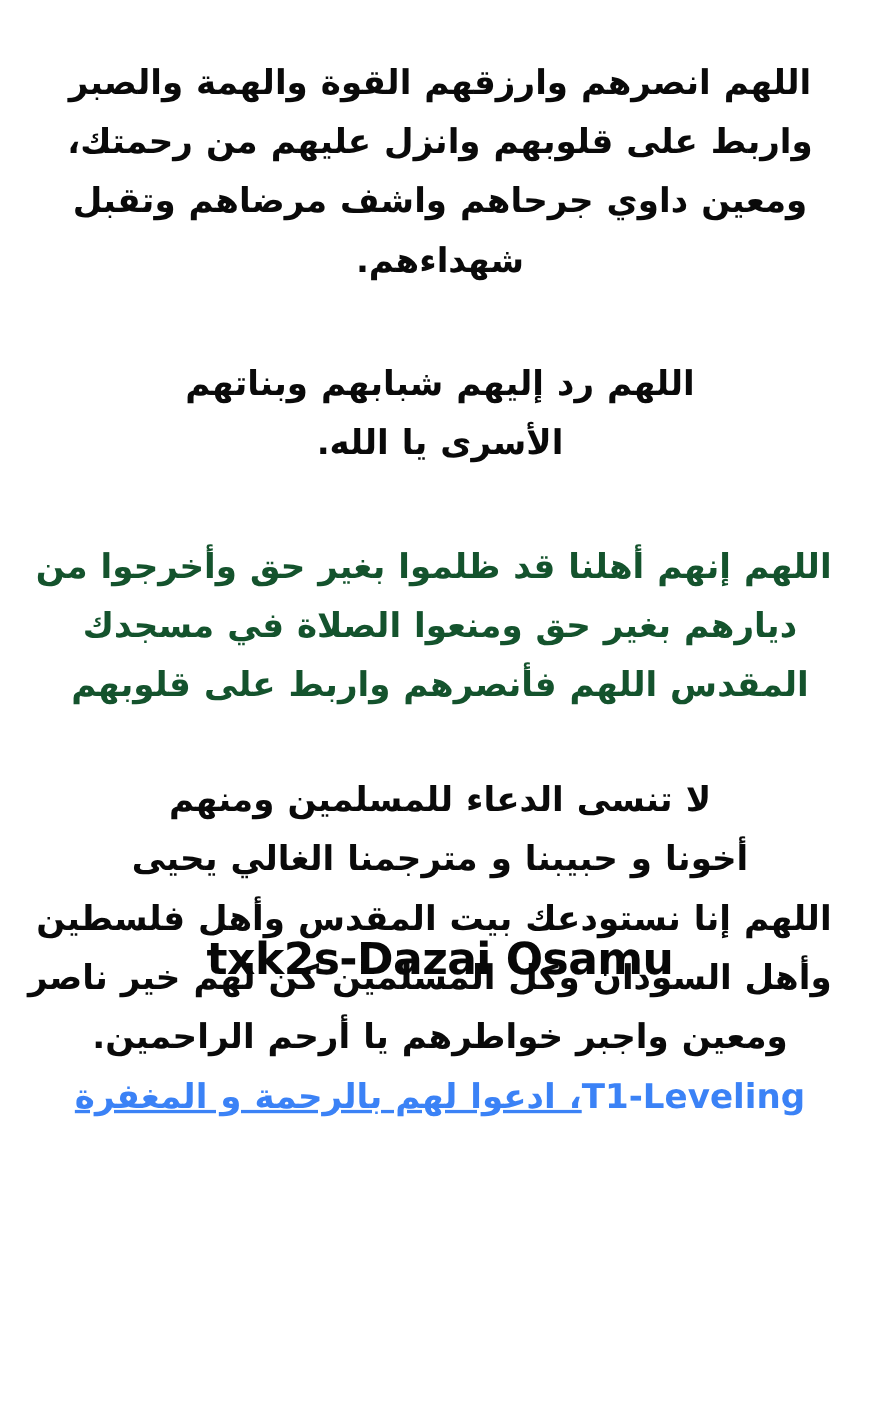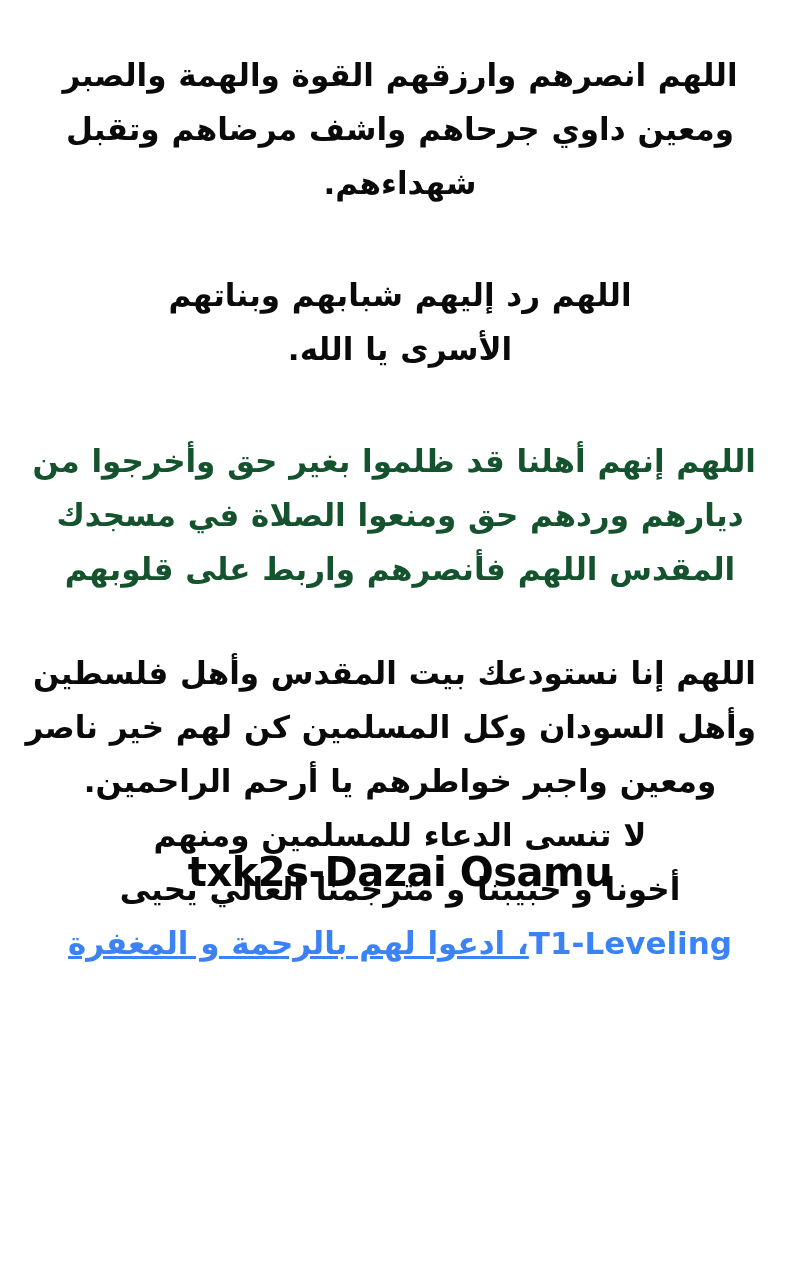--- a/index.html
+++ b/index.html
@@ -93,50 +93,51 @@
 </style>
 </head>
 <body>
 
 <div id="poster" style="background: rgb(255, 255, 255);">
 
   <div class="dua-body">
 
     <p class="para" style="color: rgb(10, 10, 10);">
       <span class="ln">اللهم انصرهم وارزقهم القوة والهمة والصبر</span>
+      <span class="ln">واربط على قلوبهم وانزل عليهم من رحمتك،</span>
       <span class="ln">ومعين داوي جرحاهم واشف مرضاهم وتقبل</span>
       <span class="ln">شهداءهم.</span>
     </p>
 
     <div class="gap-lg"></div>
 
     <p class="para" style="color: rgb(10, 10, 10);">
       <span class="ln">اللهم رد إليهم شبابهم وبناتهم</span>
       <span class="ln">الأسرى يا الله.</span>
     </p>
 
     <div class="gap-lg"></div>
 
     <p class="para" style="color: #14532d;">
       <span class="ln">اللهم إنهم أهلنا قد ظلموا بغير حق وأخرجوا من</span>
-      <span class="ln">ديارهم وردهم حق ومنعوا الصلاة في مسجدك</span>
+      <span class="ln">ديارهم بغير حق ومنعوا الصلاة في مسجدك</span>
       <span class="ln">المقدس اللهم فأنصرهم واربط على قلوبهم</span>
     </p>
 
     <div class="gap-md"></div>
 
     <p class="para" style="color: rgb(10, 10, 10);">
+      <span class="ln">لا تنسى الدعاء للمسلمين ومنهم</span>
+      <span class="ln">أخونا و حبيبنا و مترجمنا الغالي يحيى</span>
+    </p>
+
+    <p class="para" style="color: rgb(10, 10, 10);">
       <span class="ln">اللهم إنا نستودعك بيت المقدس وأهل فلسطين</span>
       <span class="ln">وأهل السودان وكل المسلمين كن لهم خير ناصر</span>
       <span class="ln">ومعين واجبر خواطرهم يا أرحم الراحمين.</span>
-    </p>
-
-    <p class="para" style="color: rgb(10, 10, 10);">
-      <span class="ln">لا تنسى الدعاء للمسلمين ومنهم</span>
-      <span class="ln">أخونا و حبيبنا و مترجمنا الغالي يحيى</span>
     </p>
 
     <p class="para" style="color: #3b82f6; text-decoration: underline;">
       <span class="ln"><span class="latin-inline">T1-Leveling</span><span>، ادعوا لهم بالرحمة و المغفرة</span></span>
     </p>
 
   </div>
 
   <div class="signature-wrap">
     <span class="signature">txk2s-Dazai Osamu</span>

